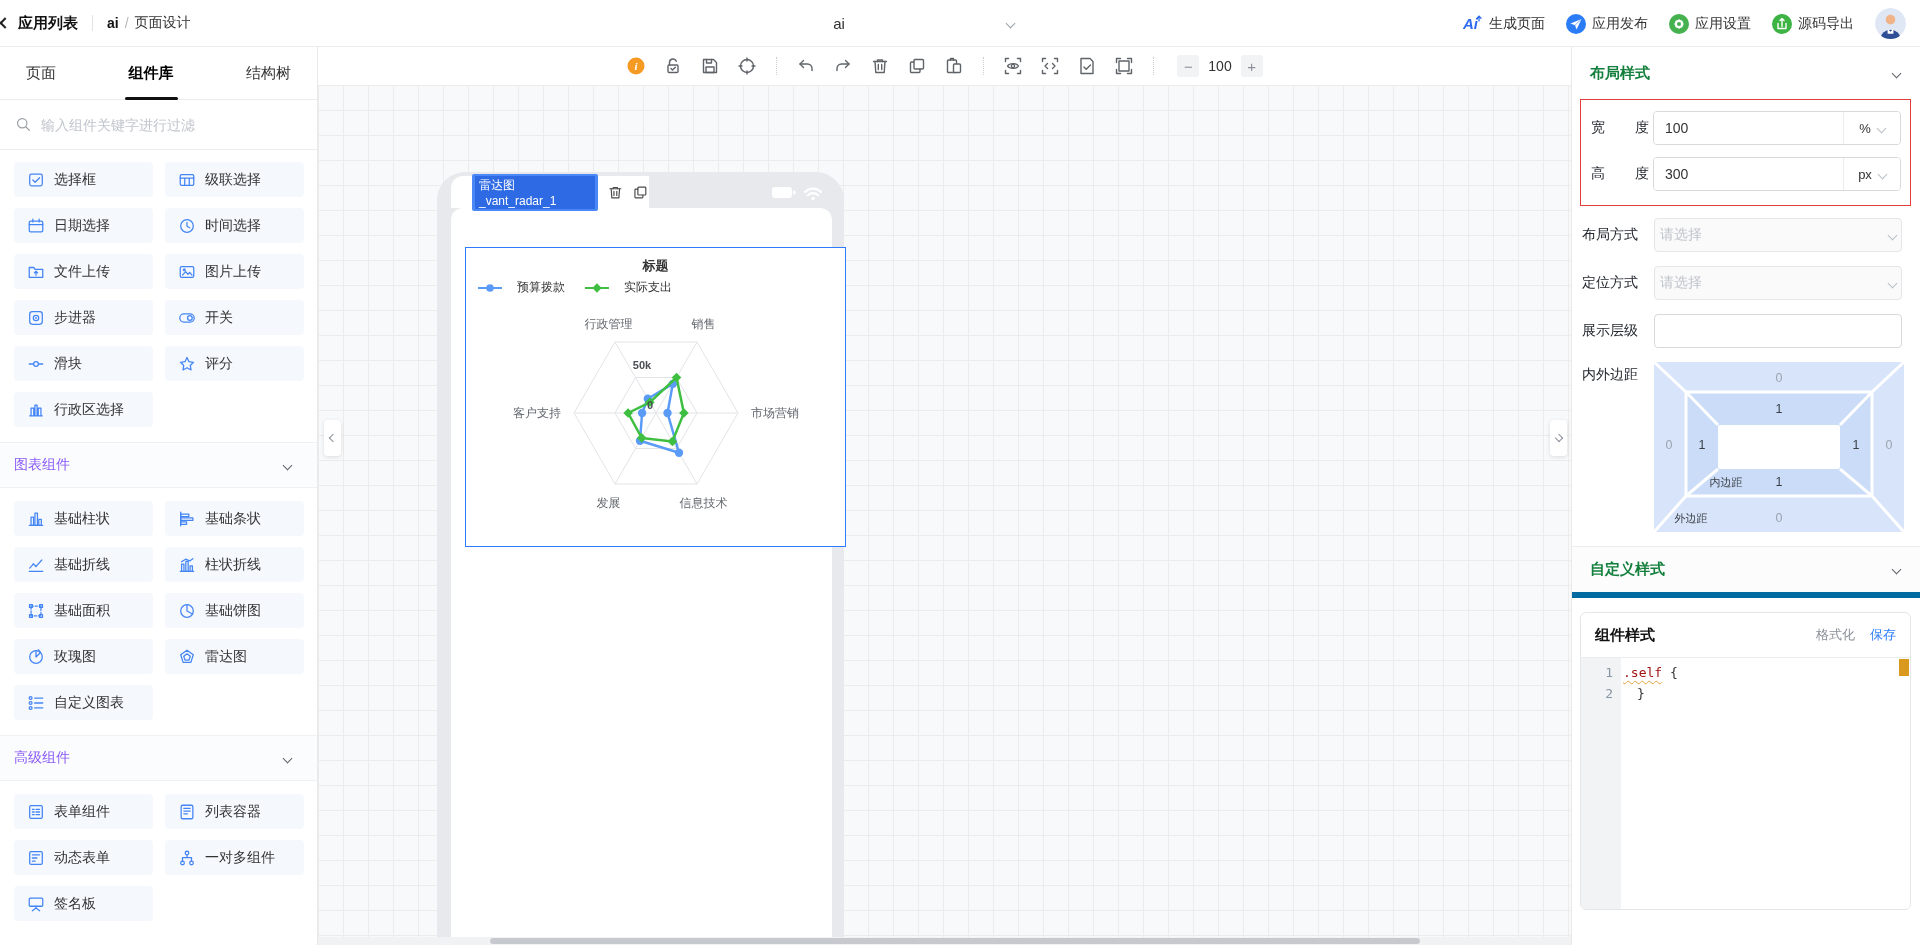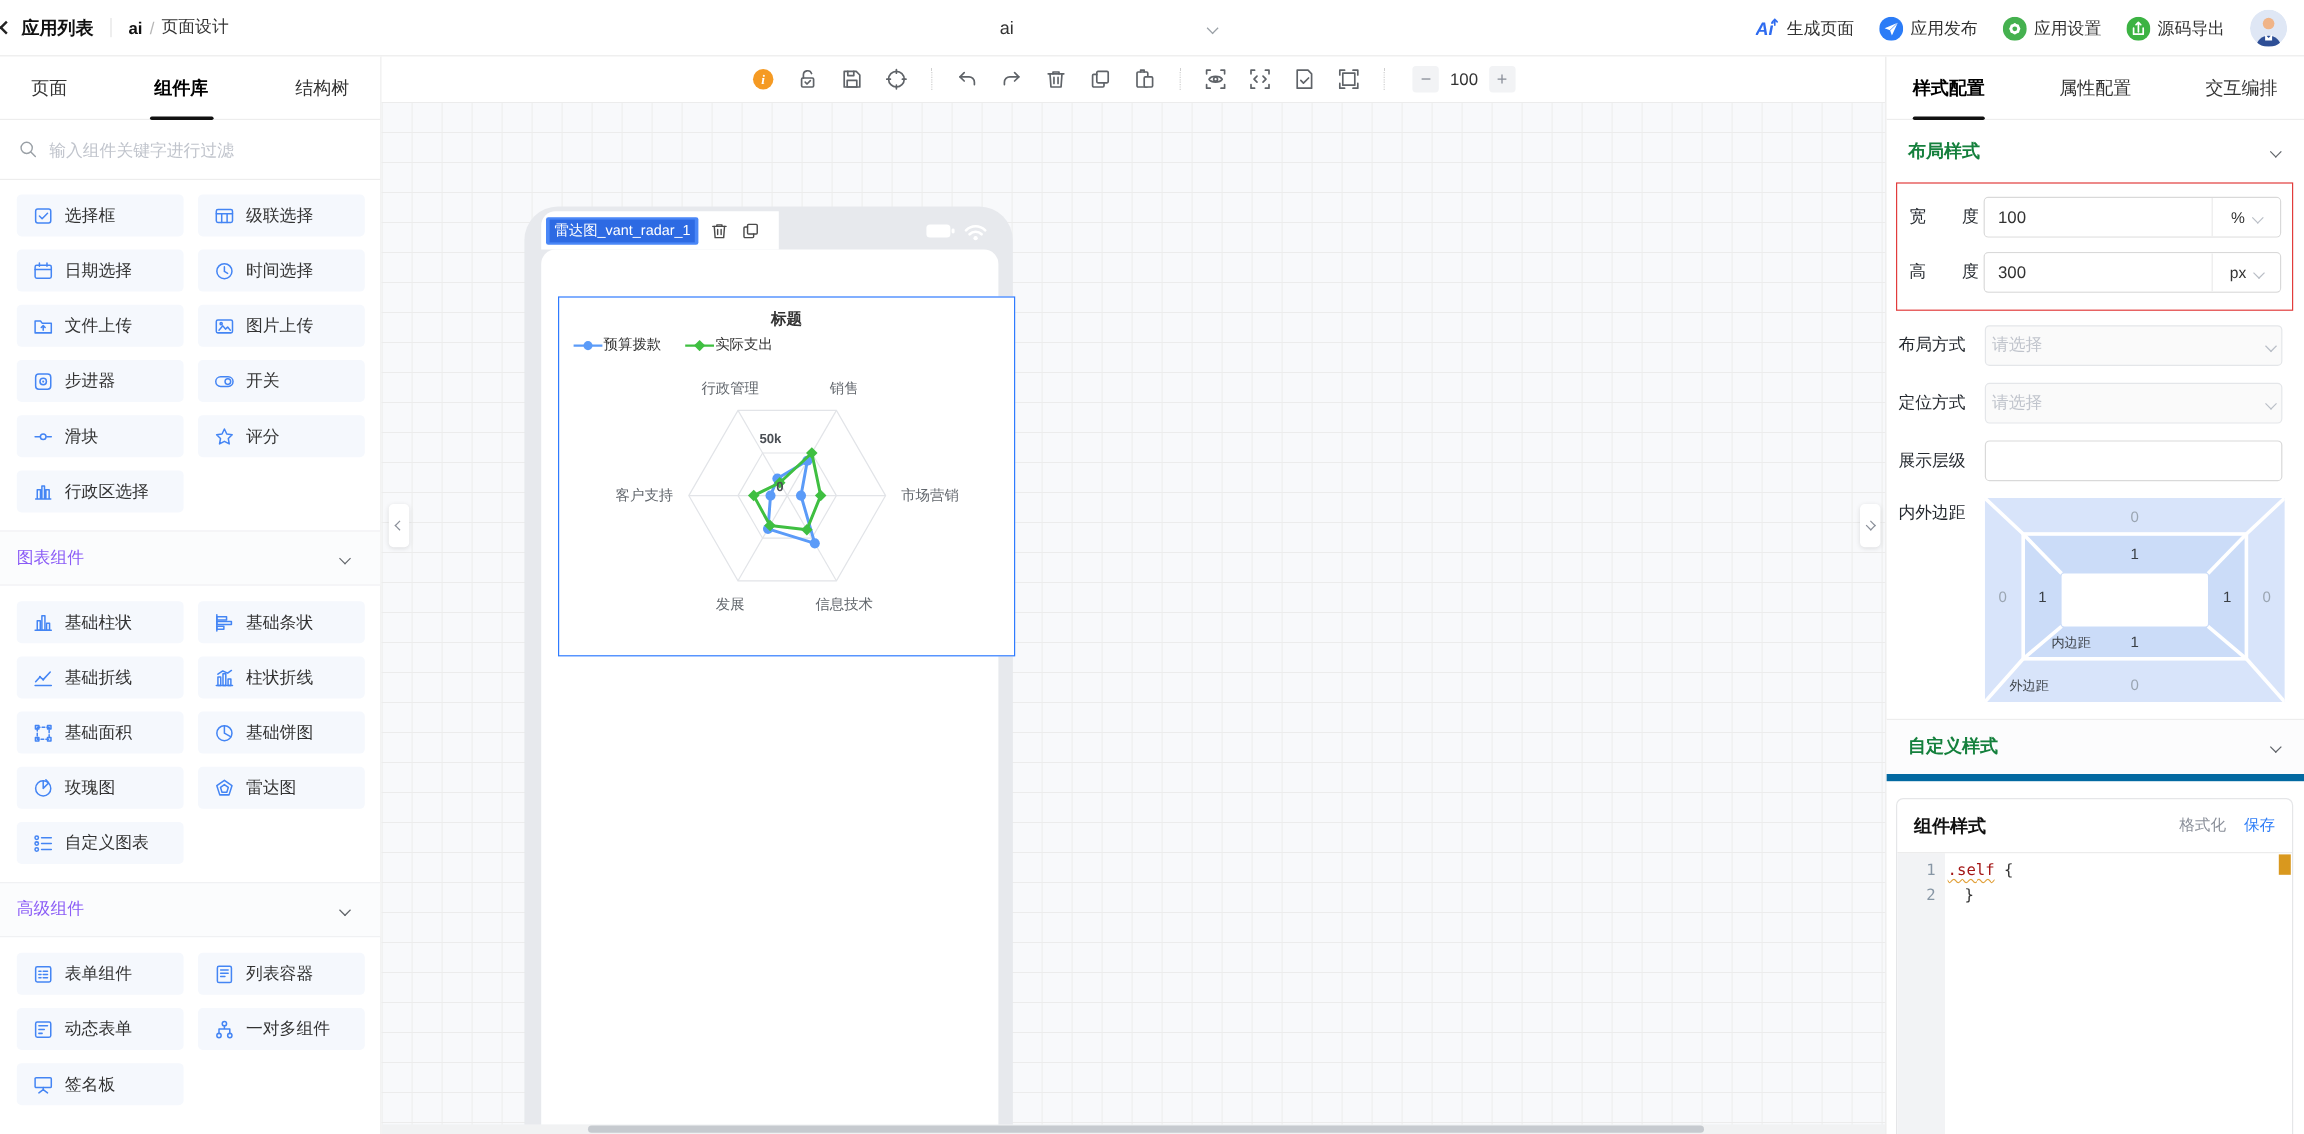--- a/index.html
+++ b/index.html
@@ -57,29 +57,29 @@
   .zoomctl { display:flex; align-items:center; gap:9px; margin-left:4px; }
   .zbtn { width:22px; height:22px; background:#f2f3f5; border-radius:3px; color:#8a8f99; font-size:15px; display:flex; align-items:center; justify-content:center; cursor:pointer; }
   .zval { font-size:14px; color:#333; }
   .canvas-area { position:relative; flex:1; background-color:#f8f9fb;
     background-image:linear-gradient(#ececec 1px, transparent 1px), linear-gradient(90deg,#ececec 1px, transparent 1px);
     background-size:25px 25px; overflow:hidden; }
 
   .phone { position:absolute; left:119px; top:87px; width:407px; bottom:0; background:#e7e9ed; border-radius:28px 28px 0 0; }
   .statusicons { position:absolute; right:21px; top:11px; display:flex; align-items:center; gap:7px; }
   .screen { position:absolute; left:14px; right:12px; top:36px; bottom:0; background:#fff; border-radius:12px 12px 0 0; }
-  .sel-strip { position:absolute; left:14px; top:4px; width:198px; height:32px; background:#fff; border-radius:12px 0 0 0; display:flex; align-items:center; gap:9px; padding-left:4px; z-index:3; }
+  .sel-strip { position:absolute; left:14px; top:4px; width:198px; height:32px; background:#fff; border-radius:12px 0 0 0; display:flex; align-items:center; gap:9px; padding-left:21px; z-index:3; }
   .comp-tag { background:#4a87f7; border-radius:2px; padding:2px 3px; cursor:pointer; }
   .comp-tag .tagtxt { background:#2d6ae3; color:#fff; font-size:12px; padding:1px 4px; display:inline-block; }
   .strip-ic { width:17px; height:17px; color:#4a4a4a; cursor:pointer; }
 
   .component { position:absolute; left:14px; top:39px; width:381px; height:300px; background:#fff; border:1px solid #2f7bff; z-index:2; }
   .chart-title { text-align:center; font-size:13px; font-weight:bold; color:#333; margin-top:9px; }
   .legend { position:absolute; left:11px; top:31px; display:flex; gap:19px; align-items:center; }
-  .legend-item { display:flex; align-items:center; gap:0; cursor:pointer; }
+  .legend-item { display:flex; align-items:center; gap:14px; cursor:pointer; }
   .legend-item .ltxt { font-size:12px; color:#333; }
   .radar-svg { position:absolute; left:0; top:0; width:379px; height:298px; pointer-events:none; }
 
   .ctab { position:absolute; width:17px; height:36px; background:#fff; box-shadow:0 1px 4px rgba(0,0,0,0.12); display:flex; align-items:center; justify-content:center; cursor:pointer; }
   .ctab .chv { width:6px; height:6px; border-color:#8a8f99; }
   .ctab-l { left:6px; top:335px; border-radius:4px; }
   .ctab-r { right:4px; top:335px; border-radius:4px; }
   .hscroll-track { position:absolute; left:0; right:0; bottom:0; height:8px; background:#f1f2f3; }
   .hscroll-thumb { position:absolute; left:172px; bottom:1px; width:930px; height:6px; background:#c6cacf; border-radius:3px; cursor:grab; }
 
@@ -665,25 +665,20 @@
         </div>
       <div class="ctab ctab-r">
           <span class="chv right"></span>
         </div>
       <div class="hscroll-track"></div>
       <div class="hscroll-thumb"></div>
     </div>
   </div>
 
   <div class="right">
-    <div class="panel-tabs">
-      <div class="ptab active">样式配置</div>
-      <div class="ptab">属性配置</div>
-      <div class="ptab">交互编排</div>
-    </div>
 
     <div class="sec-head">
       <span class="st">布局样式</span>
       <span class="chv"></span>
     </div>
 
     <div class="red-box">
       <div class="frow">
         <span class="flabel just">宽度</span>
         <div class="fctl">

